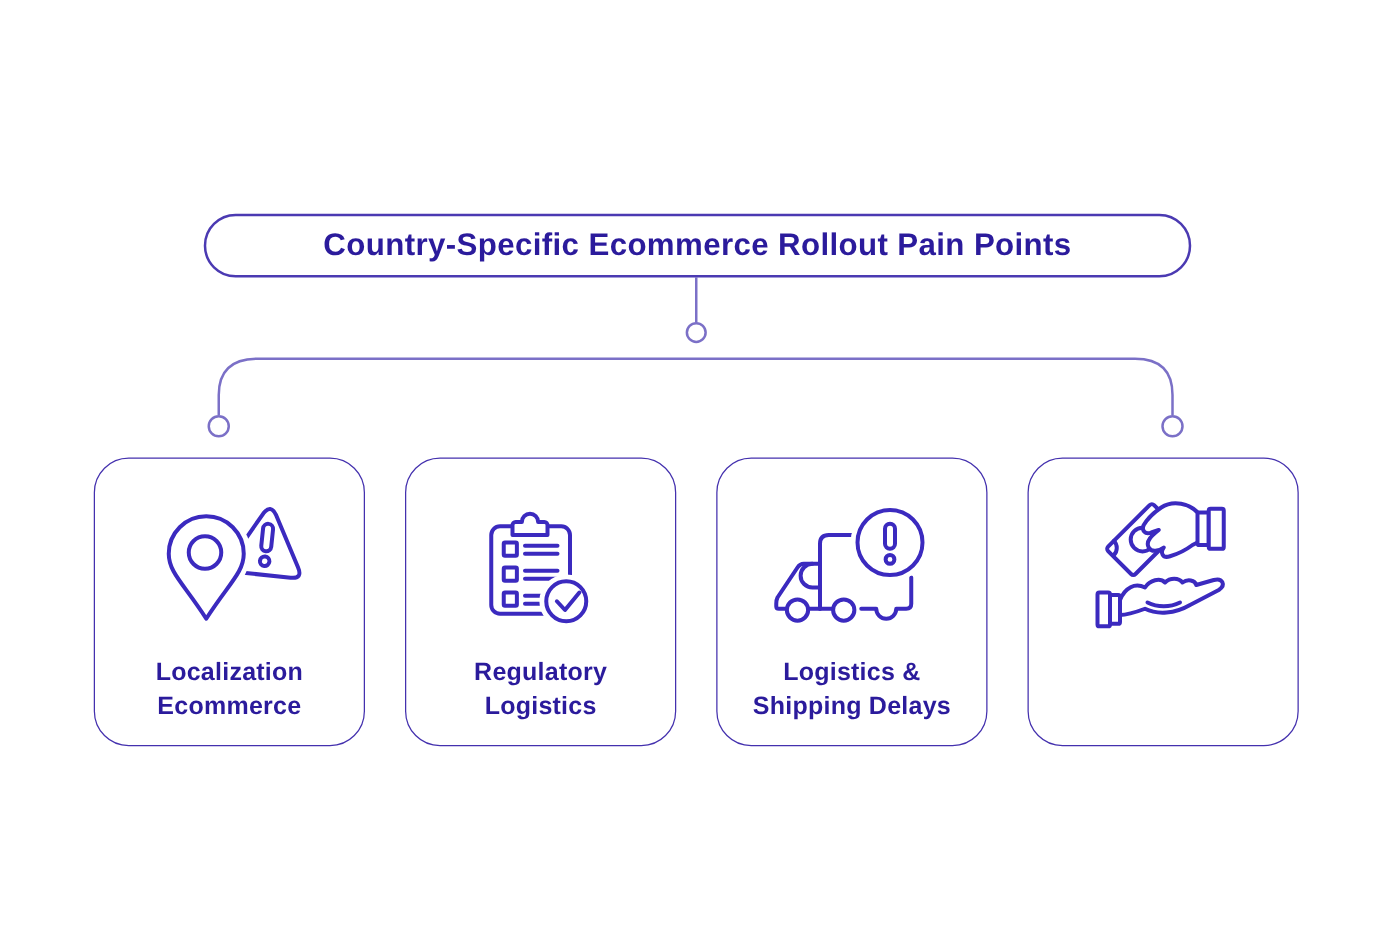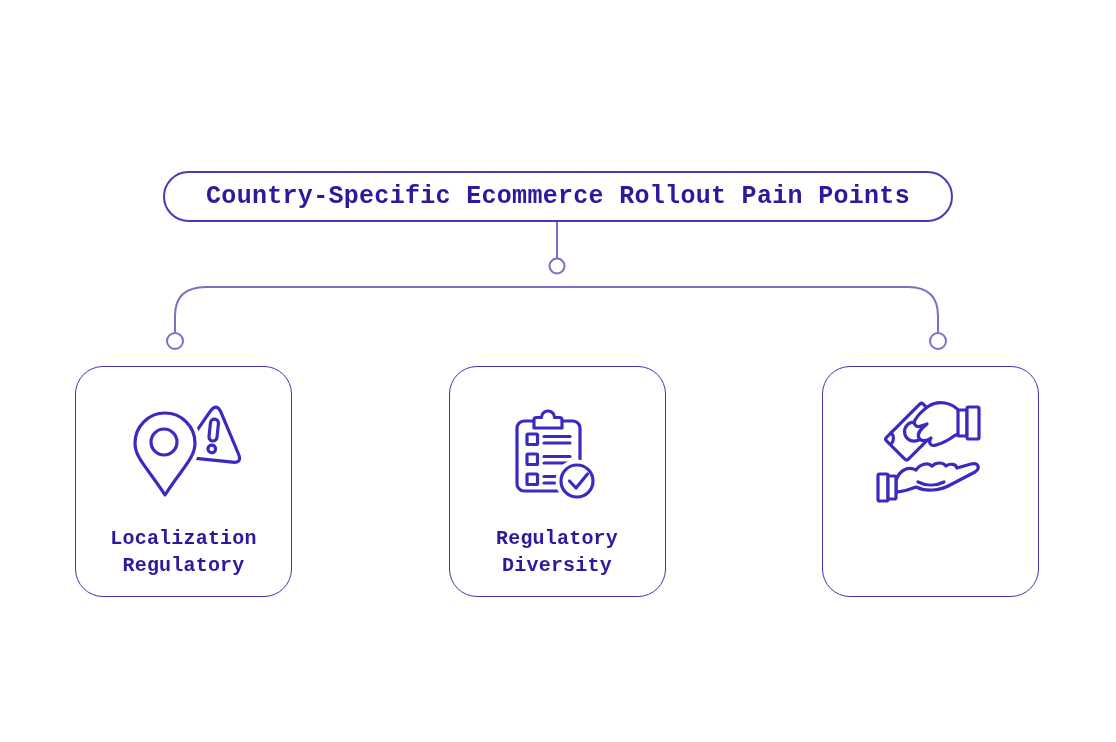--- a/index.html
+++ b/index.html
@@ -9,21 +9,21 @@
     --card-border:#4431ae;
     --title-border:#4b3ab2;
     --connector:#7b70c7;
   }
   *{margin:0;padding:0;box-sizing:border-box;}
   html,body{background:var(--background);}
   .canvas{
     position:relative;
     width:1048px;height:742px;
     background:var(--background);
-    font-family:Liberation Mono, monospace;
+    font-family:Liberation Sans, sans-serif;
     overflow:hidden;
   }
   .title-pill{
     position:absolute;
     left:163px;top:171px;width:790px;height:51px;
     border:2px solid var(--title-border);
     border-radius:26px;
     display:flex;align-items:center;justify-content:center;
     color:var(--text-color);
     font-size:25px;font-weight:700;letter-spacing:0.3px;
@@ -87,21 +87,21 @@
             <path class="ln" d="M89 12 Q94 4 99 12 L121 52 Q126 61 116 61 L72 61 Q62 61 67 52 Z"></path>
             <rect class="ln" x="90" y="20" width="8" height="22" rx="4"></rect>
             <circle class="ln" cx="94" cy="50" r="3.8"></circle>
           </g>
           <path class="knock" d="M46 14 a30 30 0 0 1 30 30 c0 15 -12 24 -30 52 c-18 -28 -30 -37 -30 -52 a30 30 0 0 1 30 -30 Z"></path>
           <path class="ln-fill" d="M46 14 a30 30 0 0 1 30 30 c0 15 -12 24 -30 52 c-18 -28 -30 -37 -30 -52 a30 30 0 0 1 30 -30 Z"></path>
           <circle class="ln" cx="45" cy="43" r="13"></circle>
         </svg>
       </div>
       <div class="card-label">Localization
-Regulatory</div>
+Ecommerce</div>
     </div>
 
     <div class="card">
       <div class="icon-box">
         <svg width="120" height="110" viewBox="0 0 120 110">
           <rect class="ln" x="20" y="22" width="63" height="70" rx="7"></rect>
           <path class="ln-fill" d="M37 29 v-8 a2.5 2.5 0 0 1 2.5 -2.5 h5 a6.5 6.5 0 0 1 13 0 h5 a2.5 2.5 0 0 1 2.5 2.5 v8 z"></path>
           <rect class="ln" x="30" y="35" width="10.5" height="10.5" rx="1"></rect>
           <line class="ln" x1="47" y1="37.5" x2="73" y2="37.5"></line>
           <line class="ln" x1="47" y1="44" x2="73" y2="44"></line>
@@ -110,23 +110,42 @@
           <line class="ln" x1="47" y1="64" x2="73" y2="64"></line>
           <rect class="ln" x="30" y="75" width="10.5" height="10.5" rx="1"></rect>
           <line class="ln" x1="47" y1="77.5" x2="66" y2="77.5"></line>
           <line class="ln" x1="47" y1="84" x2="60" y2="84"></line>
           <circle class="knock" cx="80" cy="82" r="16"></circle>
           <circle class="ln-fill" cx="80" cy="82" r="16"></circle>
           <path class="ln" d="M72.5 82 L79 89 L90.5 75"></path>
         </svg>
       </div>
       <div class="card-label">Regulatory
-Diversity</div>
+Logistics</div>
     </div>
 
+    <div class="card">
+      <div class="icon-box">
+        <svg width="130" height="110" viewBox="0 0 130 110">
+          <path class="ln" d="M39 88 V36 Q39 29 46 29 H78"></path>
+          <path class="ln" d="M39 52 H26 Q23 52 21 55 L5 79 Q4 81 4 84 V86 Q4 88 6 88 H39"></path>
+          <path class="ln" d="M33 52 a9.5 9.5 0 1 0 0 19 H39"></path>
+          <path class="ln" d="M39 88 H66"></path>
+          <path class="ln" d="M72 88 H84 A8 8 0 0 0 100 88 H108 Q112 88 112 84 V63"></path>
+          <circle class="ln-fill" cx="21" cy="89" r="8.5"></circle>
+          <circle class="ln-fill" cx="58" cy="89" r="8.5"></circle>
+          <circle class="knock" cx="95" cy="35" r="26"></circle>
+          <circle class="ln-fill" cx="95" cy="35" r="26"></circle>
+          <rect class="ln" x="91" y="20" width="8" height="20" rx="4"></rect>
+          <circle class="ln" cx="95" cy="48.5" r="3.5"></circle>
+        </svg>
+      </div>
+      <div class="card-label">Logistics &amp;
+Shipping Delays</div>
+    </div>
 
     <div class="card">
       <div class="icon-box">
         <svg width="130" height="120" viewBox="0 0 130 120">
           <g transform="rotate(-45 47 38)">
             <rect class="ln-fill" x="22" y="23" width="52" height="31" rx="2.5"></rect>
             <circle class="ln" cx="48" cy="38.5" r="9.5"></circle>
             <path class="ln" d="M31 23 a8 8 0 0 1 -8 8"></path>
             <path class="ln" d="M65 54 a8 8 0 0 1 8 -8"></path>
           </g>

